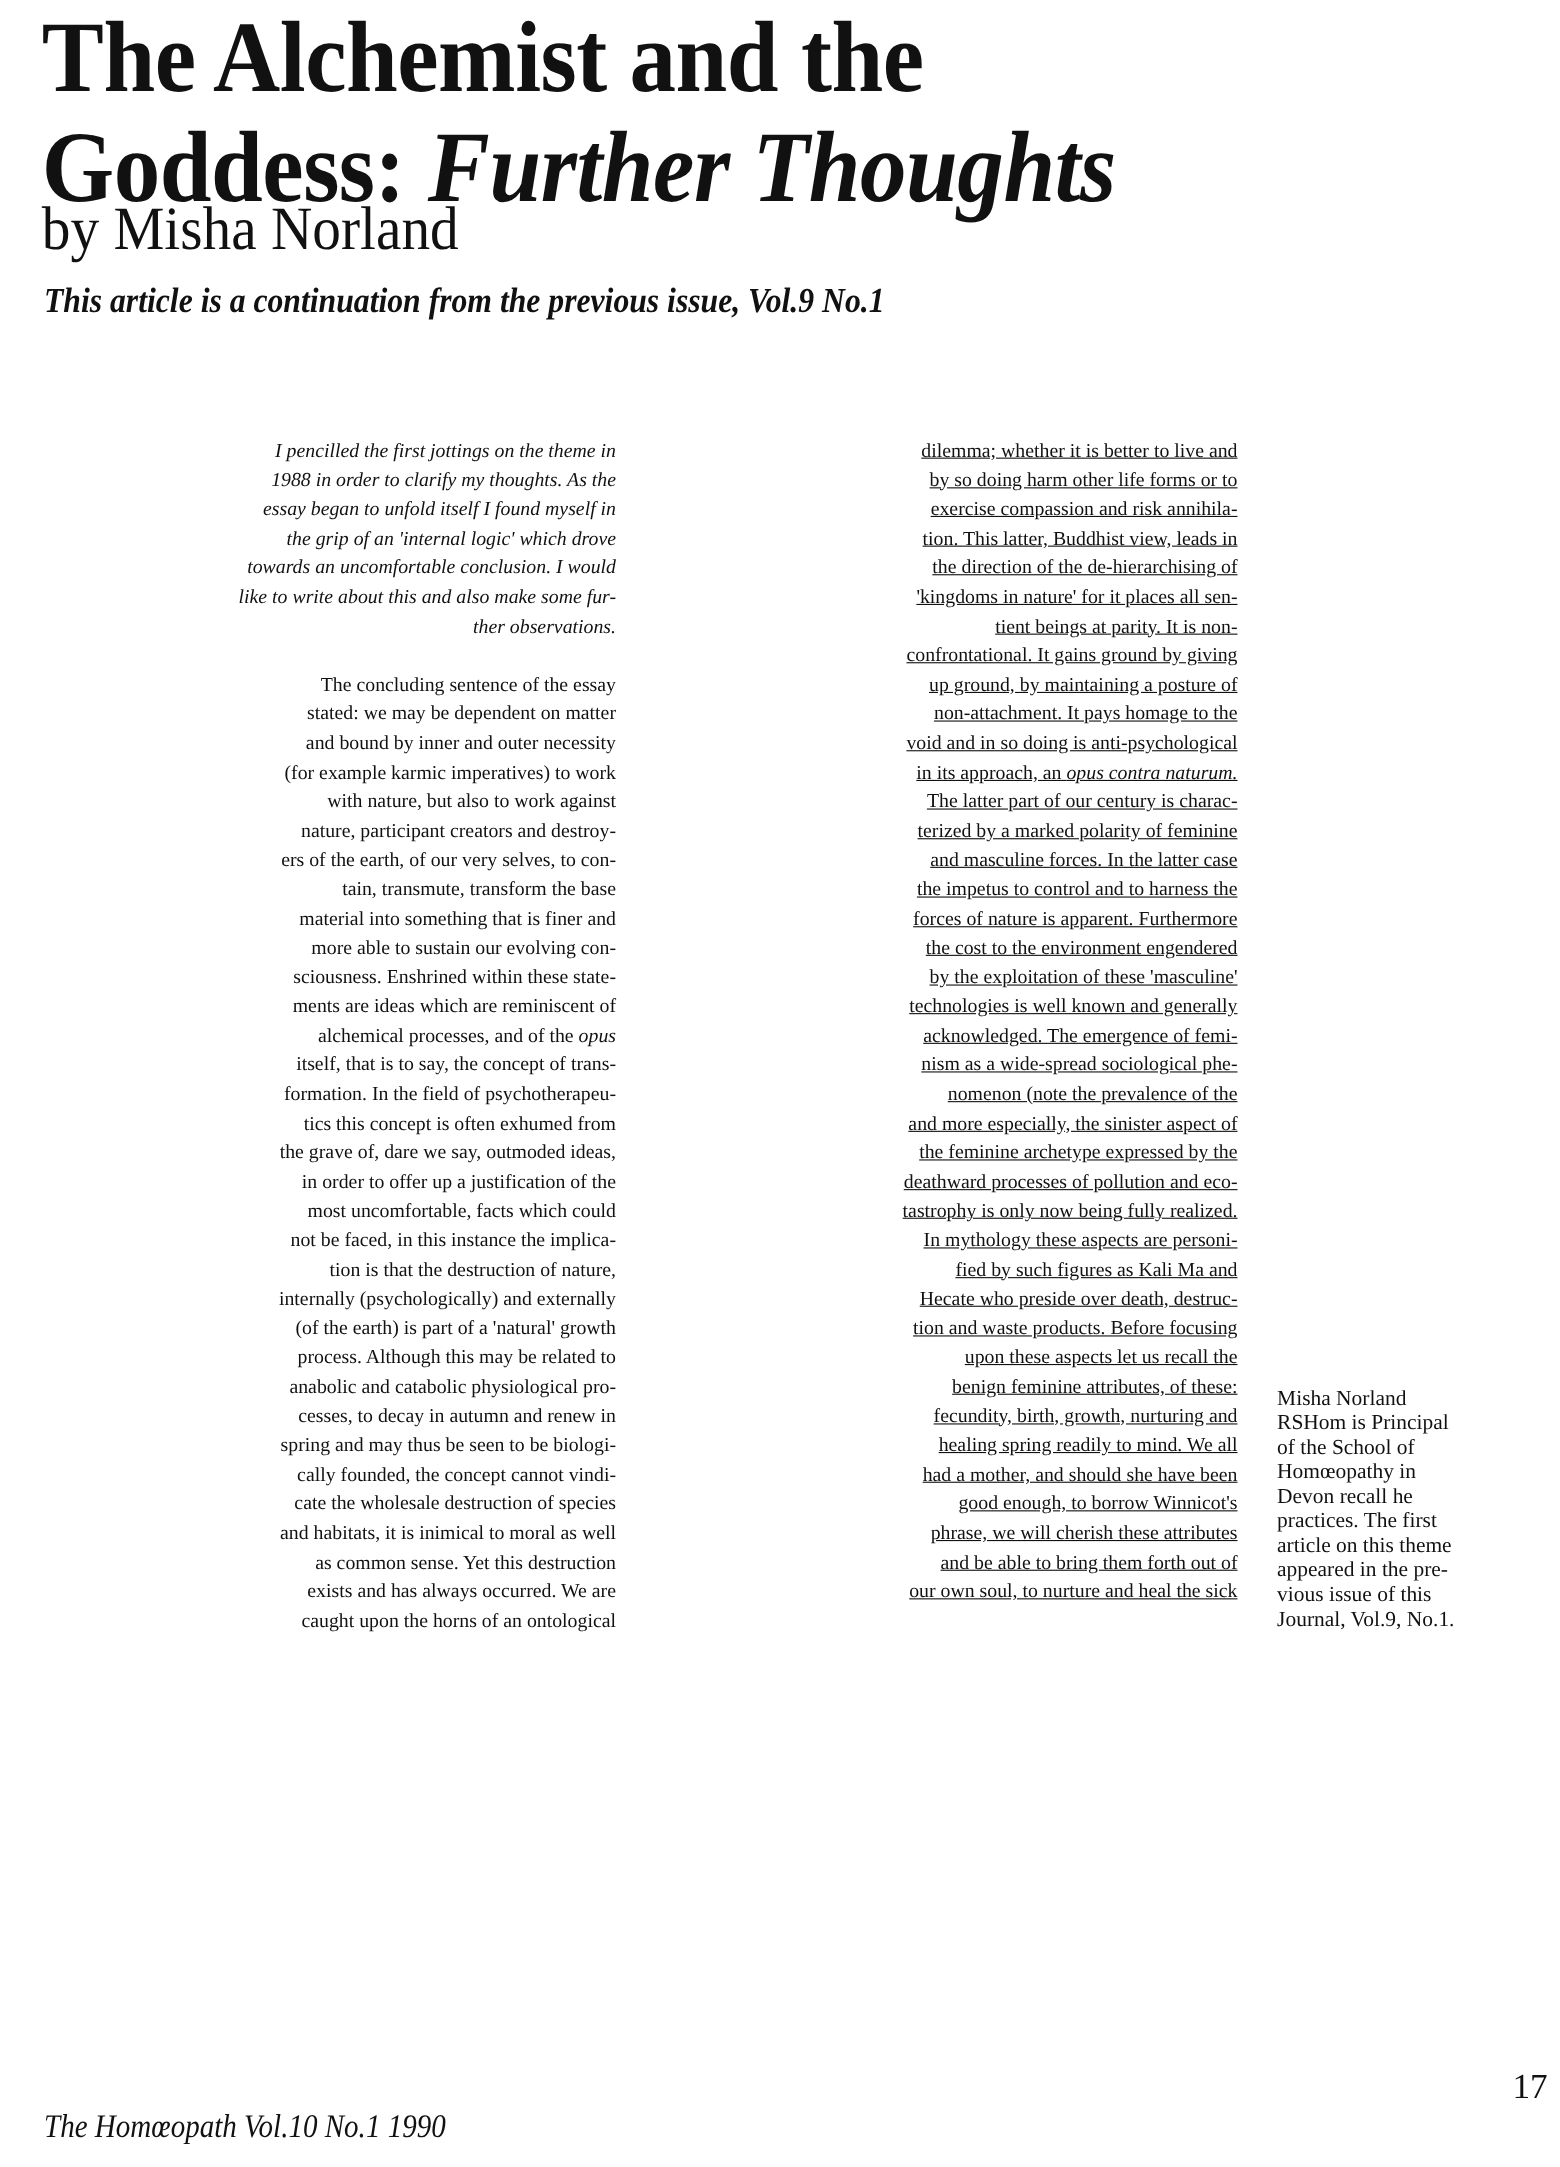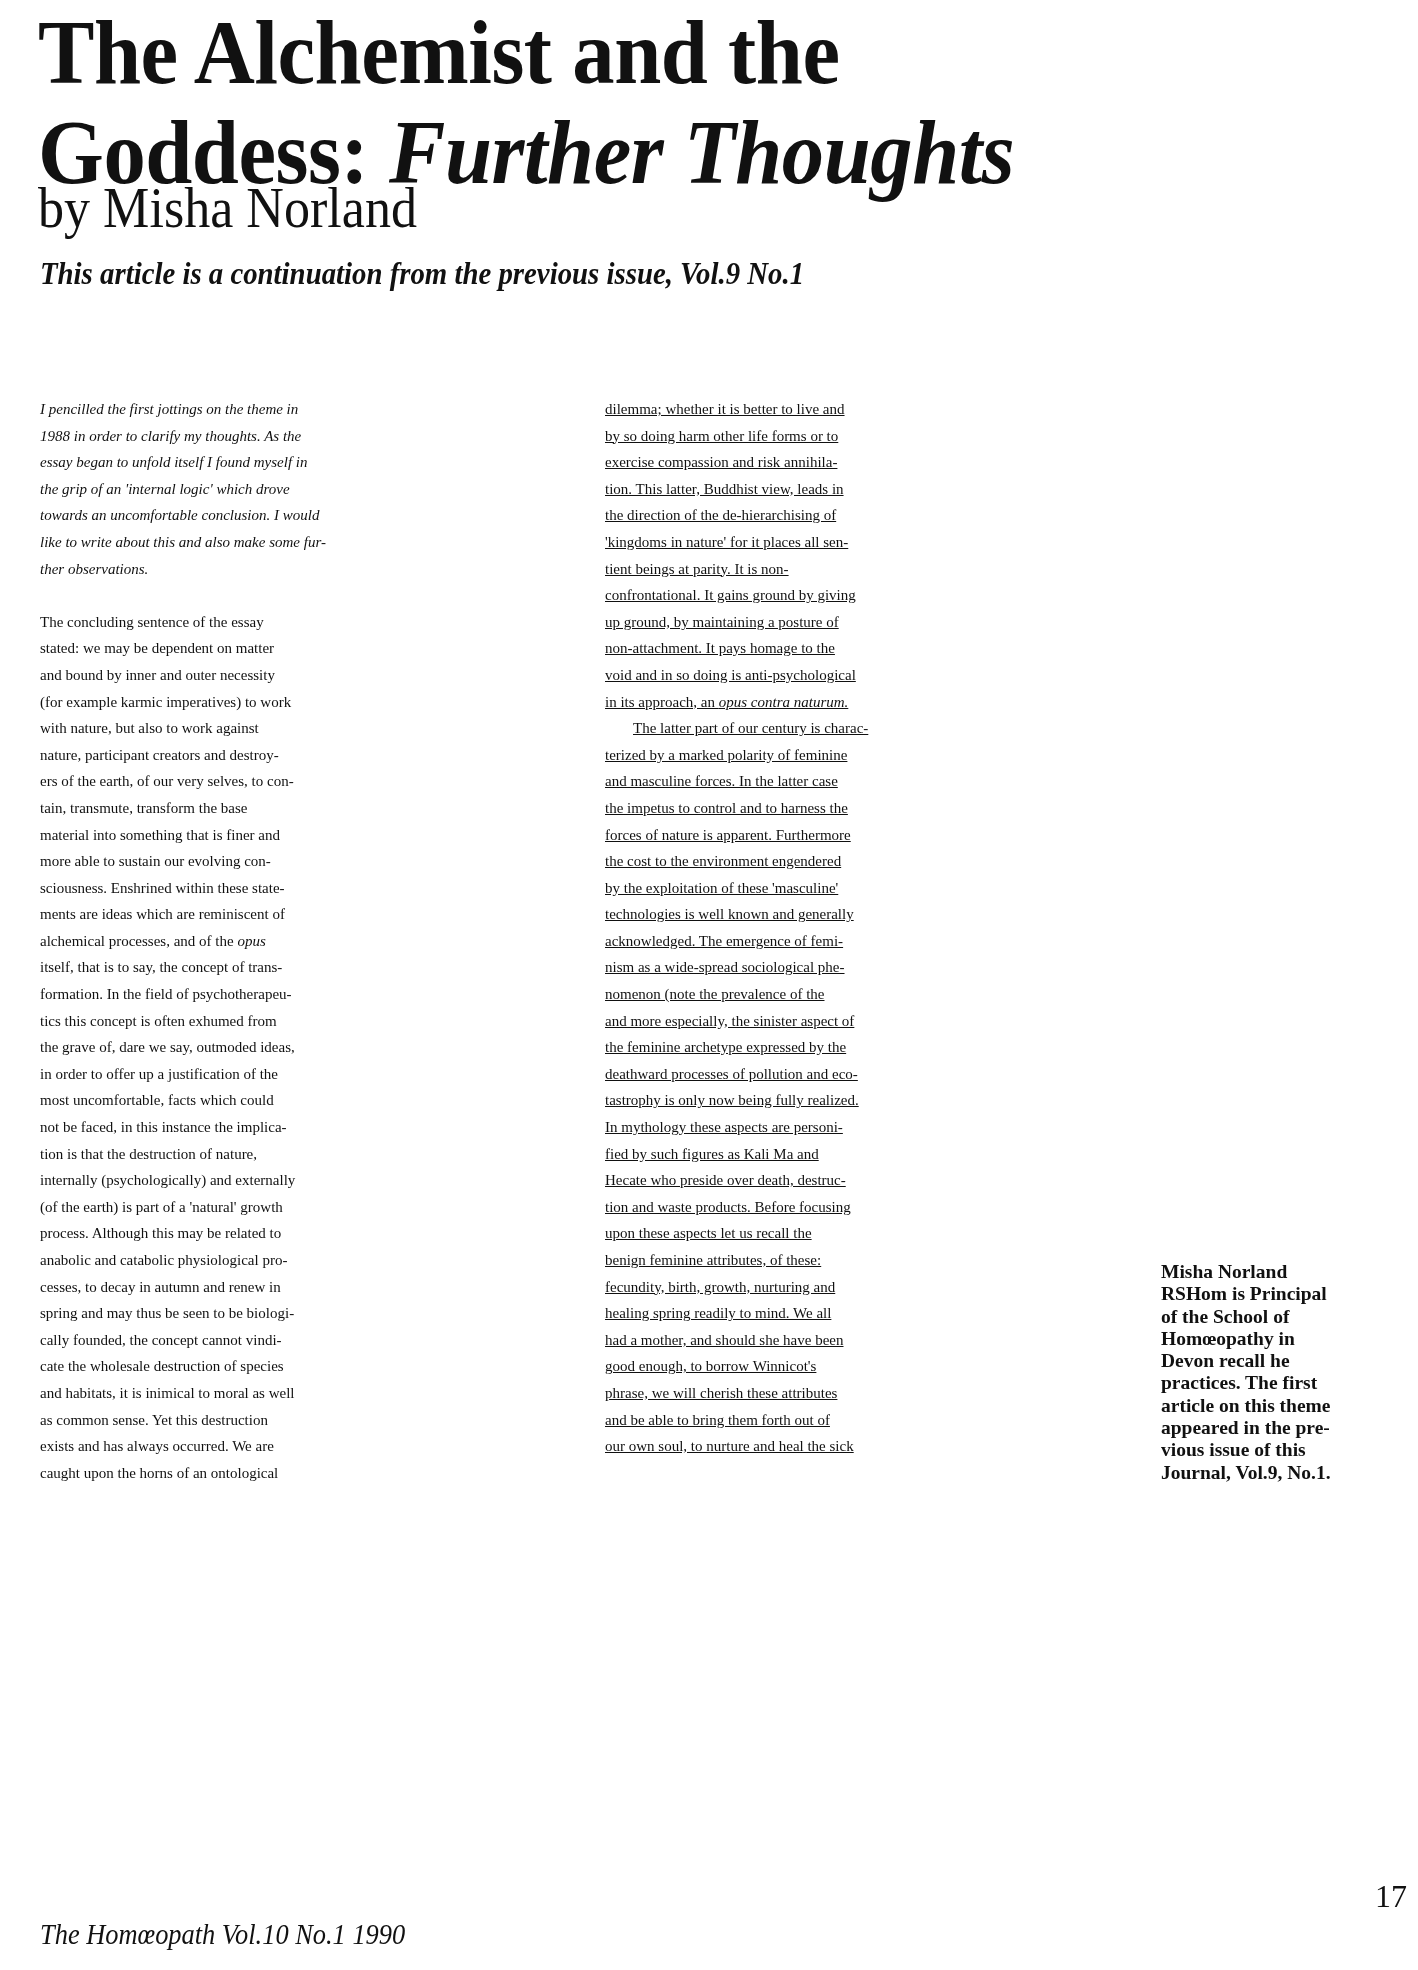--- a/index.html
+++ b/index.html
@@ -2,29 +2,29 @@
 <html><head>
   <meta charset="utf-8">
   <style>
     html, body { margin: 0; padding: 0; background: #ffffff; }
     body { width: 1418px; height: 1970px; position: relative; overflow: hidden; color: #111; font-family: "Liberation Serif", "DejaVu Serif", serif; }
     .abs { position: absolute; }
     .title { left: 38px; top: 2px; font-size: 92px; font-weight: bold; line-height: 100px; letter-spacing: -0.5px; white-space: nowrap; transform: scaleX(0.92); transform-origin: left top; }
     .title .it { font-style: italic; }
     .byline { left: 38px; top: 178px; font-size: 56px; line-height: 60px; white-space: nowrap; transform: scaleX(0.93); transform-origin: left top; }
     .subtitle { left: 40px; top: 253px; font-size: 32px; font-style: italic; font-weight: bold; line-height: 40px; white-space: nowrap; transform: scaleX(0.90); transform-origin: left top; }
-    .col { position: absolute; width: 520px; font-size: 15px; line-height: 26.6px; }
+    .col { position: absolute; width: 520px; font-size: 18px; line-height: 26.6px; text-align: right; }
     .col .line { white-space: nowrap; height: 26.6px; }
     .col-left { left: 40px; top: 396px; }
     .col-mid { left: 605px; top: 396px; text-decoration: underline; }
     .intro .line { font-style: italic; }
     .gap { height: 26.6px; }
     .indent { padding-left: 28px; }
     .em { font-style: italic; margin-top: 17px; }
-    .sidebar { position: absolute; left: 1161px; top: 1261px; font-size: 19.5px; line-height: 22.3px; font-weight: bold; }
+    .sidebar { position: absolute; left: 1161px; top: 1261px; font-size: 19.5px; line-height: 22.3px; }
     .sidebar .line { white-space: nowrap; }
     .footer-left { left: 40px; top: 1917px; font-size: 30px; font-style: italic; white-space: nowrap; transform: scaleX(0.88); transform-origin: left top; }
     .footer-right { left: 1375px; top: 1831px; font-size: 32px; white-space: nowrap; margin-top: 47px; }
   </style>
 </head>
 <body>
 
 <div class="abs title">
   <div>The Alchemist and the</div>
   <div><span>Goddess: </span><span class="it">Further Thoughts</span></div>

